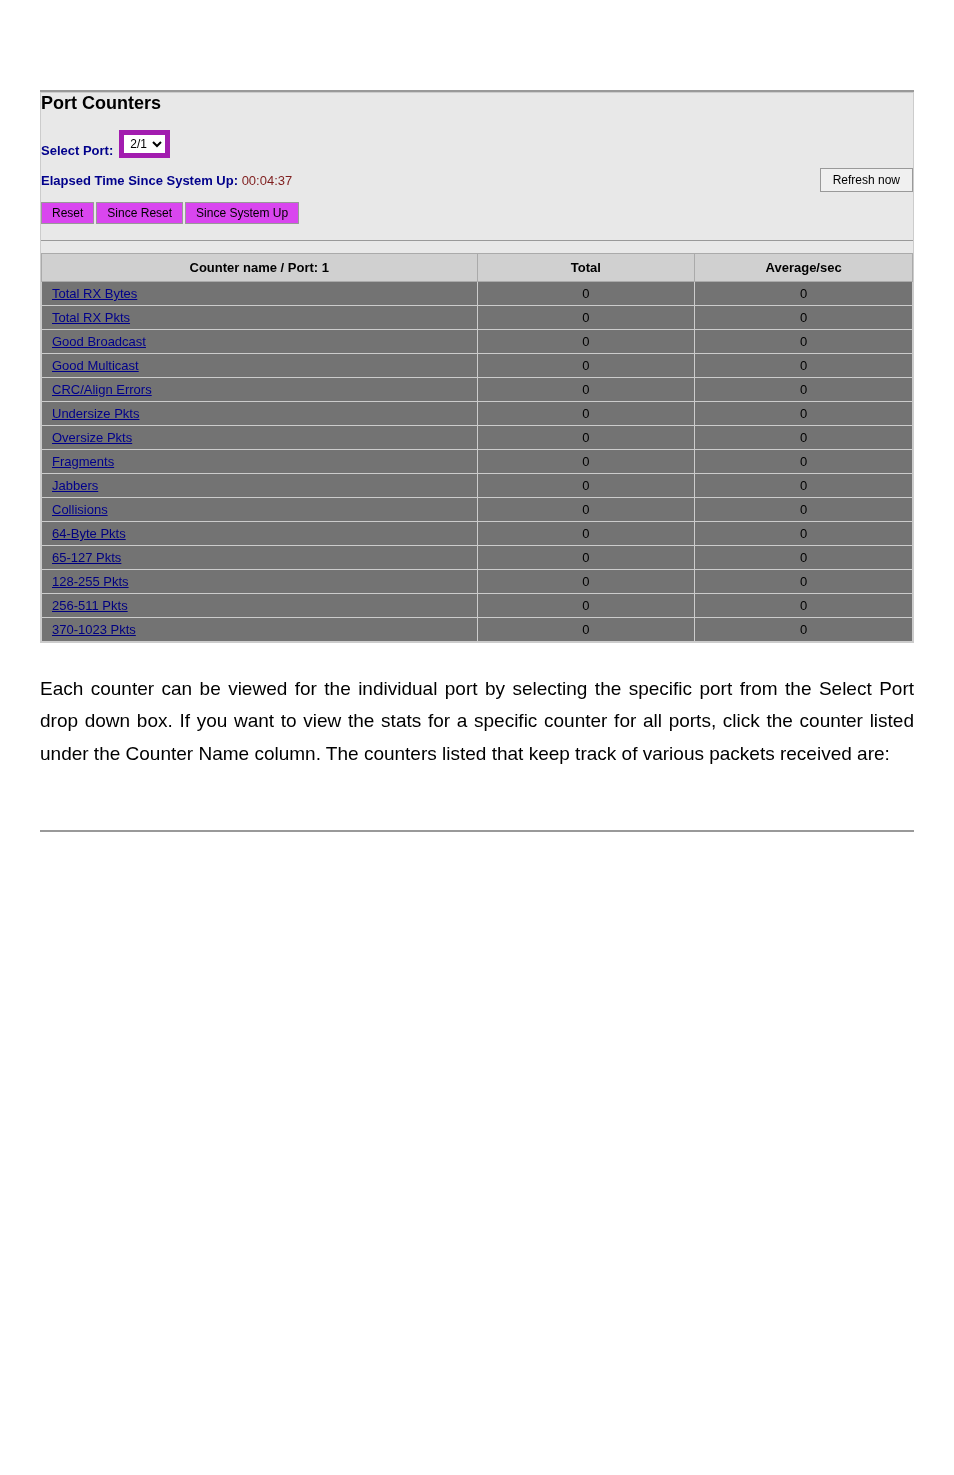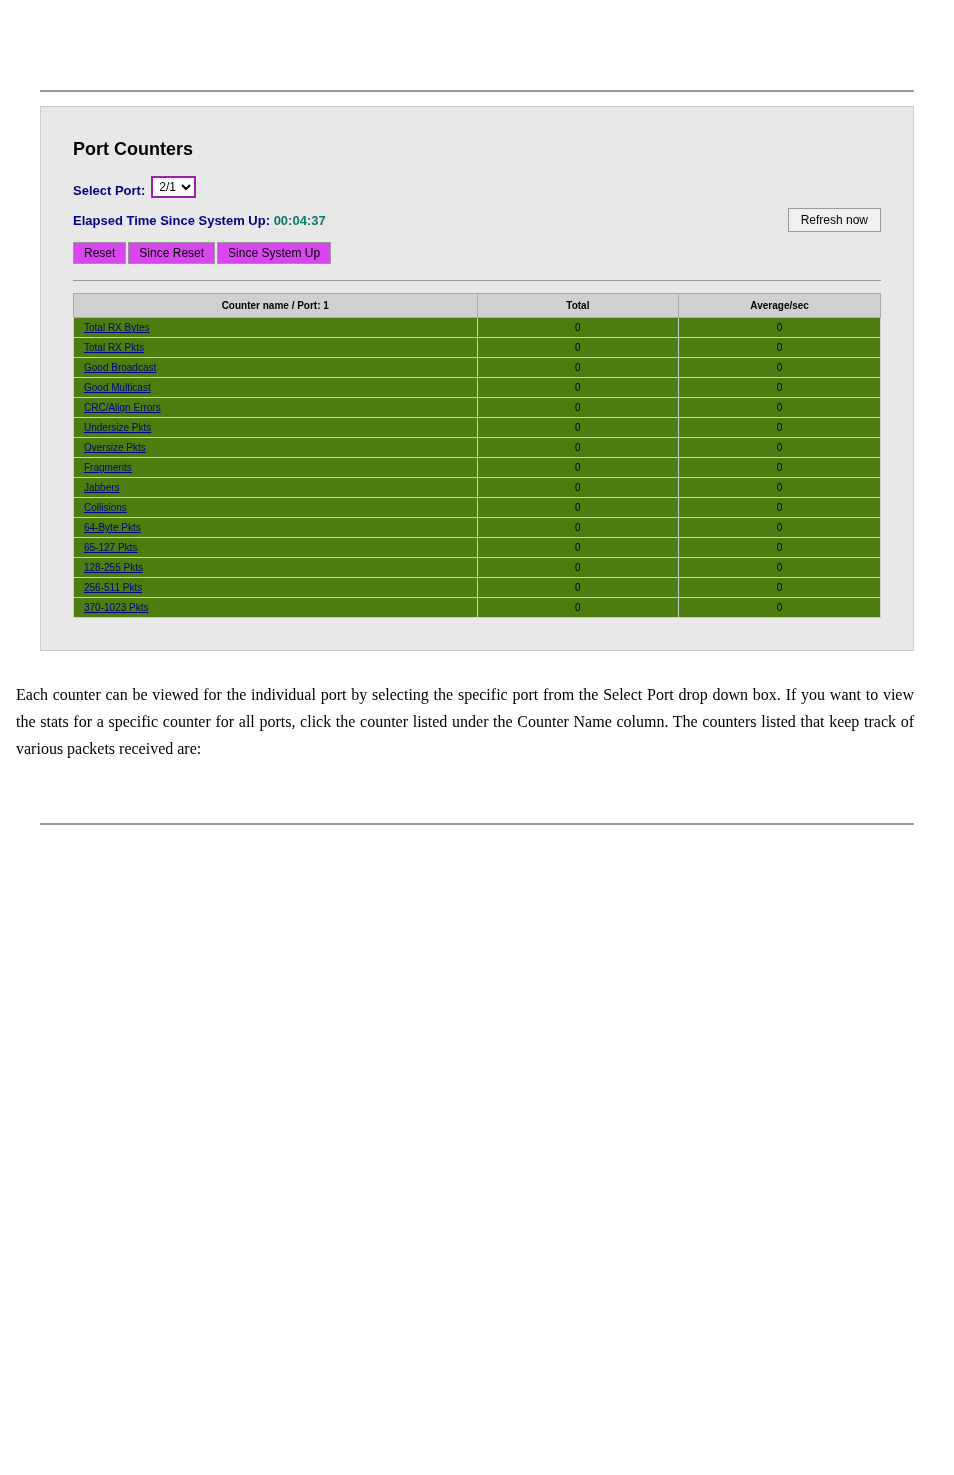--- a/index.html
+++ b/index.html
@@ -9,22 +9,22 @@
       background: #fff;
       color: #000;
       width: 954px;
       min-height: 1475px;
     }
     .top-border {
       border-top: 2px solid #999;
       margin: 90px 40px 0 40px;
     }
     .main-container {
-      margin: 14px 40px;
-      padding: 32px;
+      margin: 0 40px;
+      padding: 0;
       background: #e8e8e8;
       border: 1px solid #ccc;
     }
     .page-title {
       font-size: 18px;
       font-weight: bold;
       margin-bottom: 16px;
       color: #000;
     }
     .select-port-row {
@@ -34,37 +34,37 @@
     }
     .select-port-label {
       font-weight: bold;
       color: #00008b;
       font-size: 13px;
       margin-right: 6px;
     }
     .select-port-select {
       font-size: 12px;
       padding: 1px 2px;
-      border: 2px solid #a21caf;
+      border: 5px solid #a21caf;
       background: #fff;
     }
     .elapsed-refresh-row {
       display: flex;
       align-items: center;
       justify-content: space-between;
       margin-bottom: 10px;
     }
     .elapsed-label {
       font-weight: bold;
       color: #00008b;
       font-size: 13px;
     }
     .elapsed-value {
-      font-weight: bold;
-      color: #0f766e;
+      font-weight: normal;
+      color: #7f1d1d;
     }
     .refresh-button {
       padding: 4px 12px;
       font-size: 12px;
       background: #f0f0f0;
       border: 1px solid #999;
       cursor: pointer;
       color: #000;
     }
     .tabs-row {
@@ -80,22 +80,22 @@
       color: #000;
       margin-right: 2px;
     }
     .divider {
       border-top: 1px solid #999;
       margin-bottom: 12px;
     }
     table {
       width: 100%;
       border-collapse: collapse;
-      background: #4d7c0f;
-      font-size: 10px;
+      background: #737373;
+      font-size: 13px;
     }
     thead tr th {
       background: #d0d0d0;
       border: 1px solid #aaa;
       padding: 6px 10px;
       text-align: center;
       font-weight: bold;
       color: #000;
     }
     tbody tr td {
@@ -113,25 +113,24 @@
       color: #00008b;
       text-decoration: underline;
       cursor: pointer;
     }
     .counter-link-plain {
       color: #000080;
       text-decoration: underline;
       cursor: pointer;
     }
     .description-text {
-      margin: 30px 40px 20px 16px;
-      font-size: 16px;
+      margin: 30px 40px 20px 40px;
+      font-size: 19px;
       line-height: 1.7;
       text-align: justify;
-      font-family: Liberation Serif, serif;
     }
     .bottom-border {
       border-top: 2px solid #999;
       margin: 60px 40px 0 40px;
     }
     .th-first {
       text-align: center;
       width: 50%;
     }
     .th-total {

